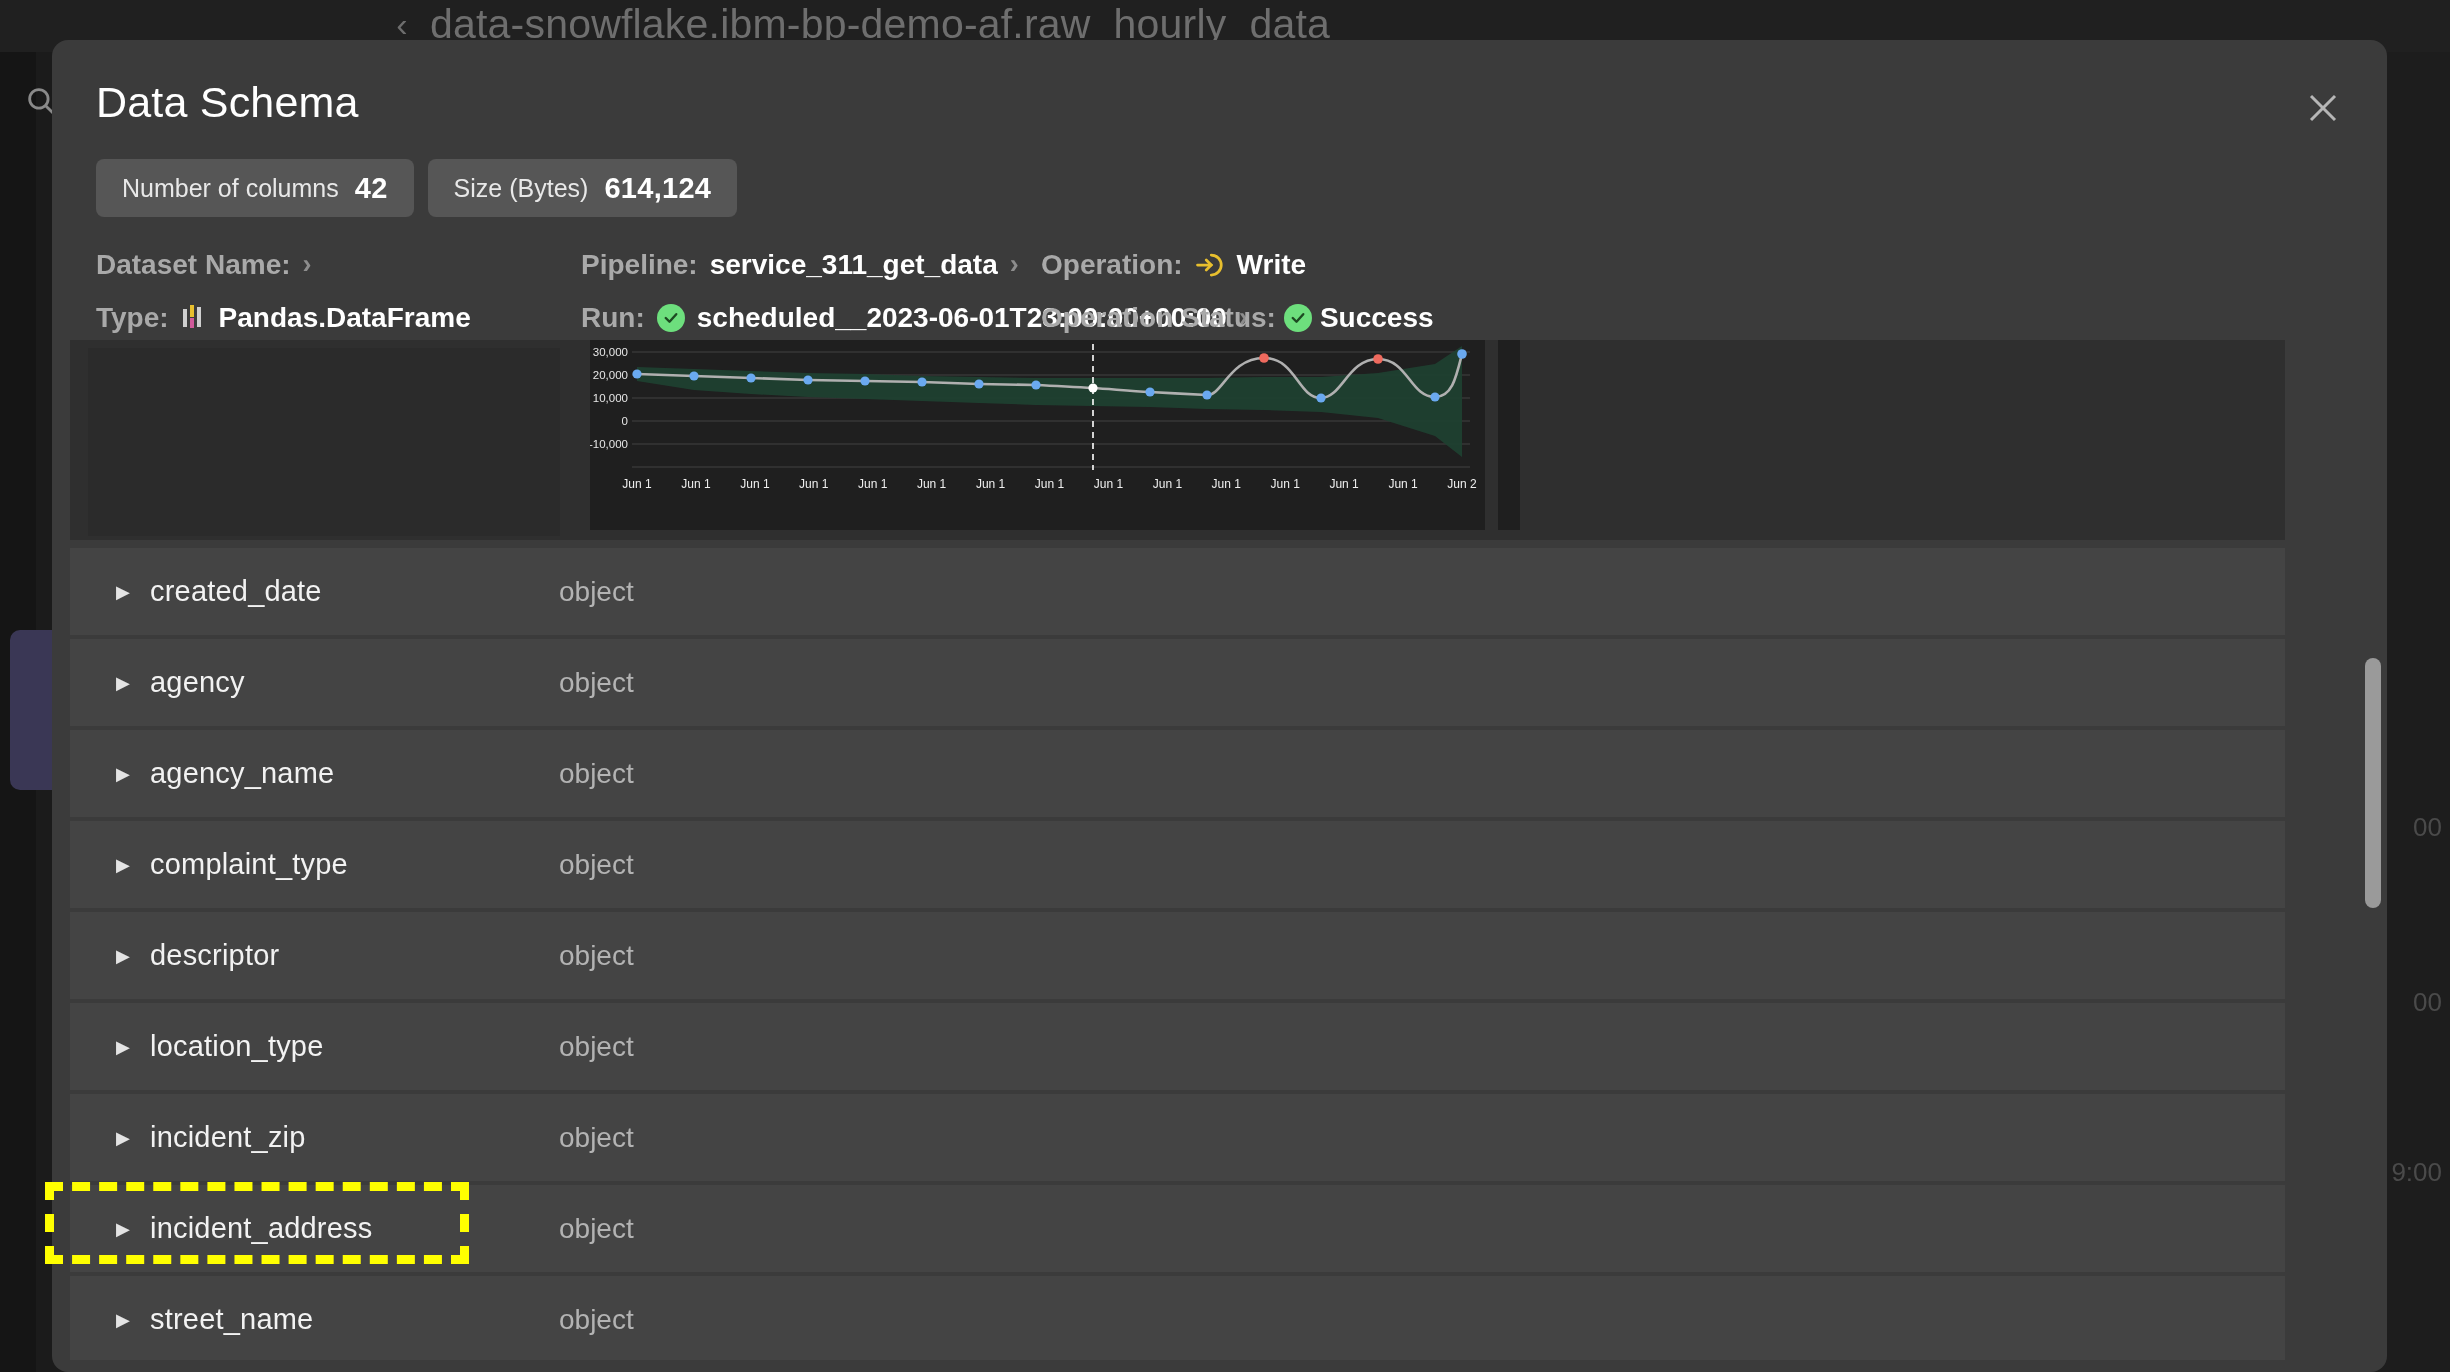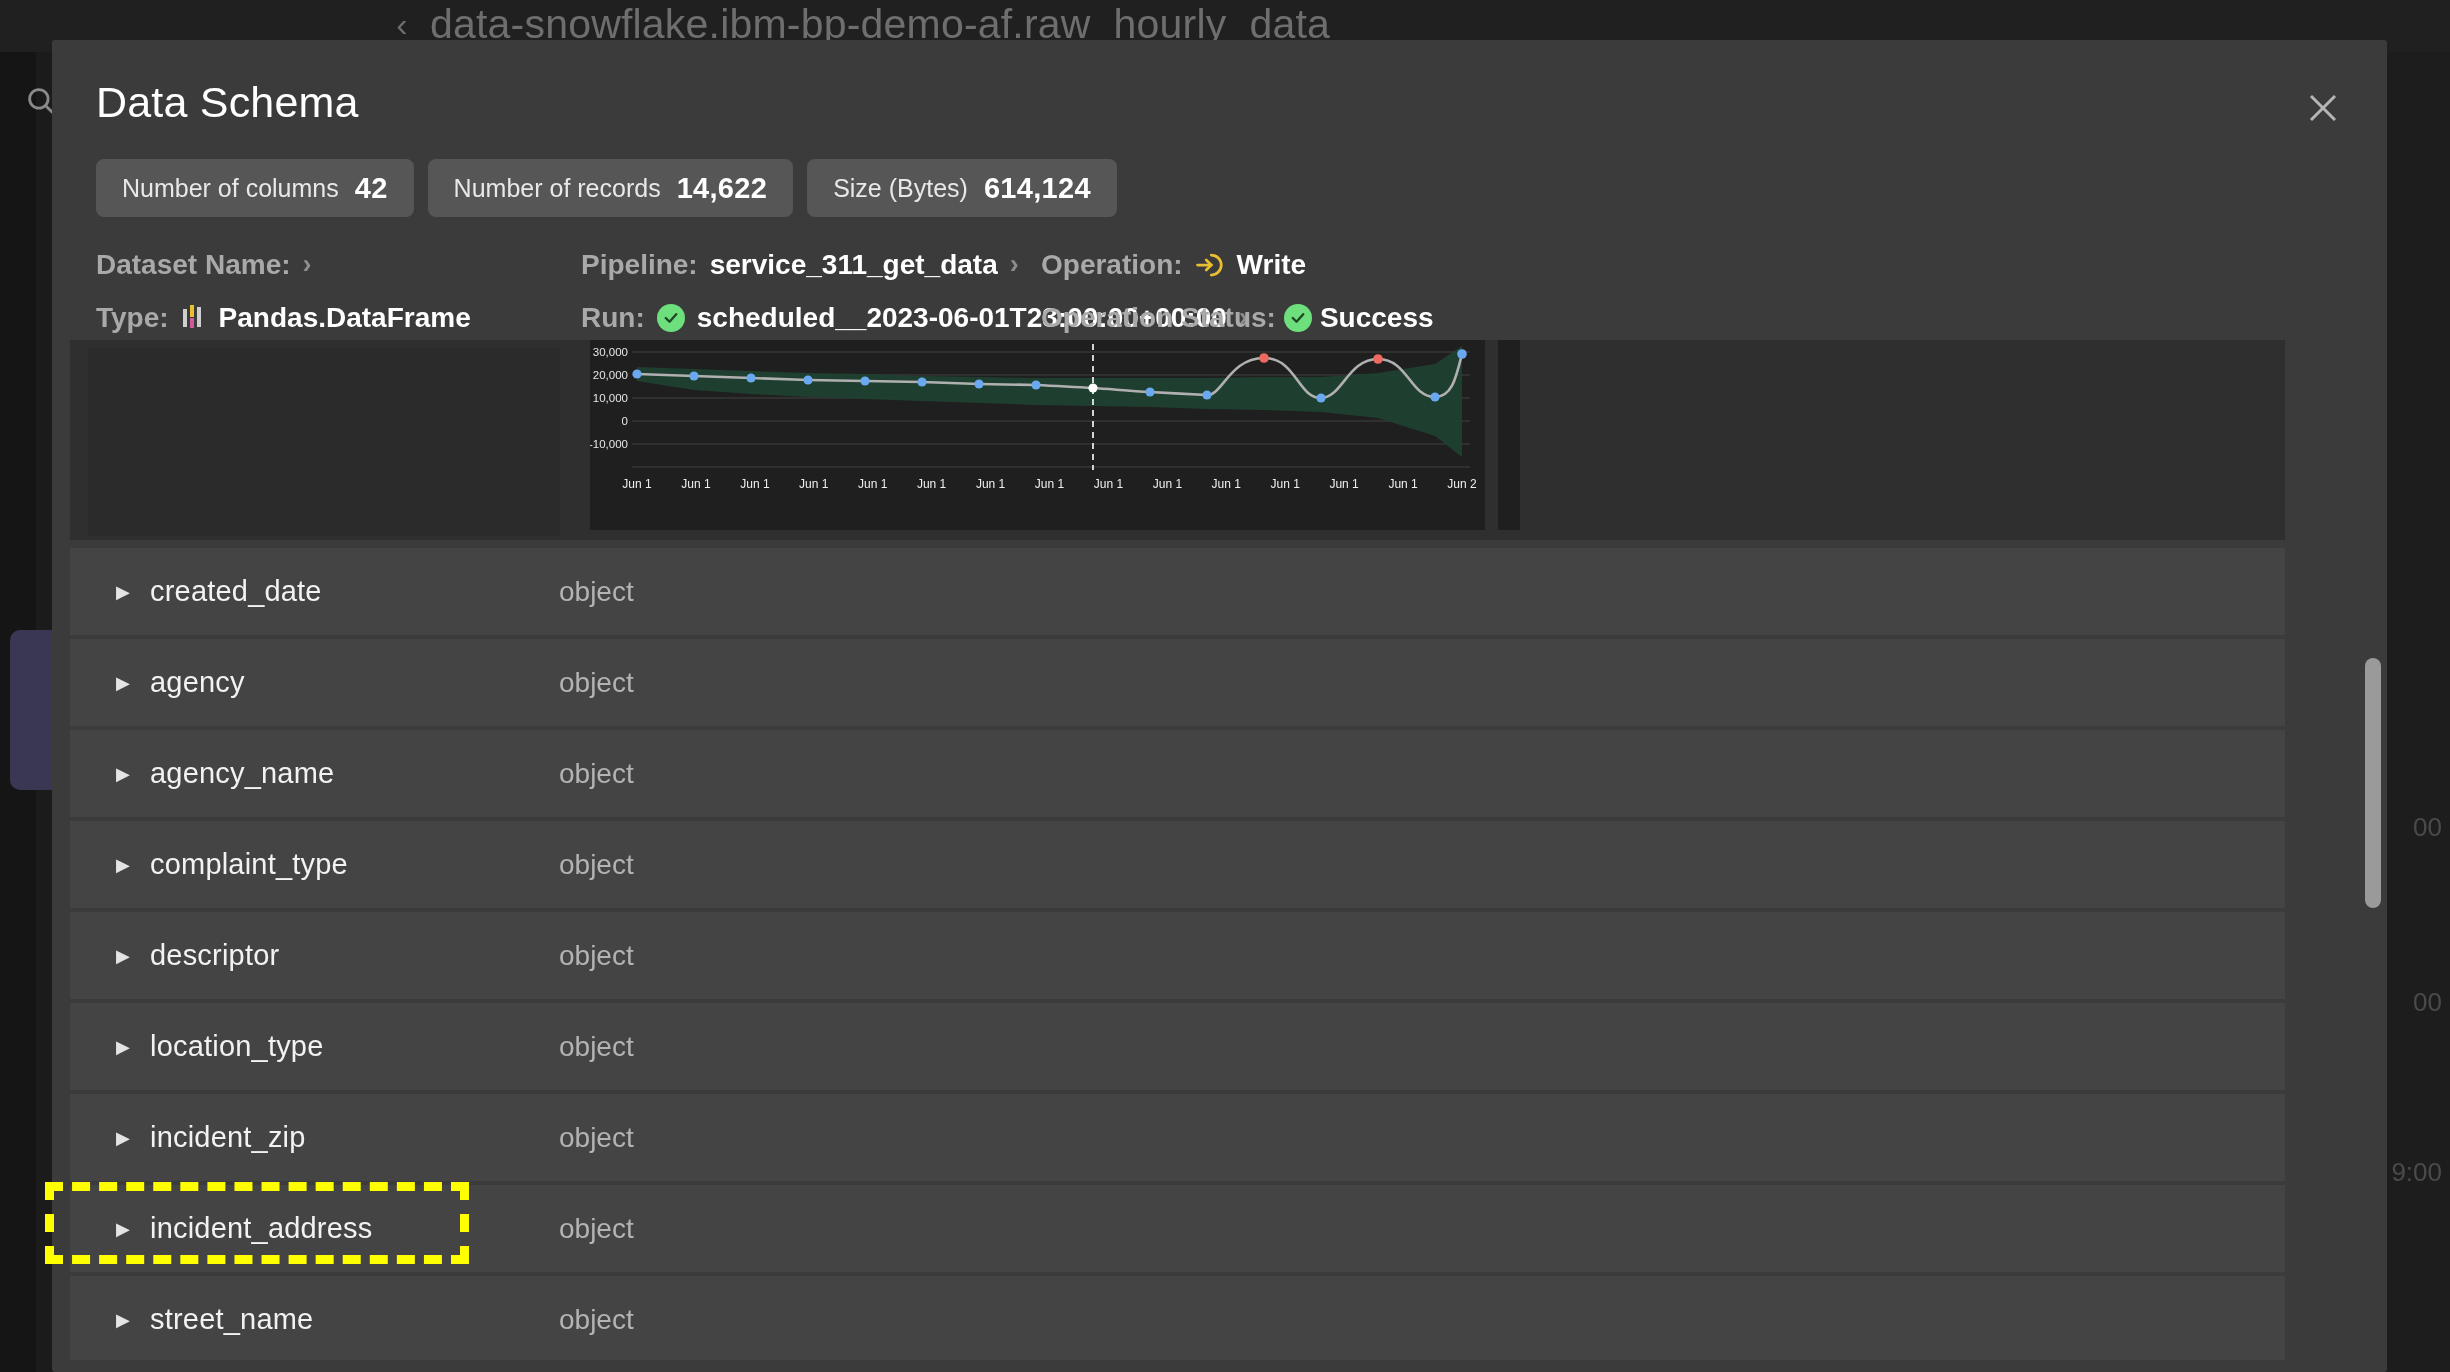--- a/index.html
+++ b/index.html
@@ -43,21 +43,21 @@
   .bg-ghost-text {
     position: absolute; right: 8px; color: #4a4a4a; font-size: 26px;
     white-space: nowrap; font-family: "Liberation Sans", sans-serif;
   }
 
   
   #modal {
     position: absolute; left: 52px; top: 40px;
     width: 2335px; height: 1332px;
     background: #3b3b3b;
-    border-radius: 3px;
+    border-radius: 16px;
     overflow: hidden;
   }
 
   #modal-header { position: relative; height: 116px; }
   #dialog-title {
     position: absolute; left: 44px; top: 38px;
     font-size: 43px; color: #ffffff; font-weight: 400; letter-spacing: .2px;
   }
   #close-button {
     position: absolute; right: 36px; top: 40px;
@@ -202,24 +202,20 @@
         <line x1="4" y1="4" x2="20" y2="20"></line>
           <line x1="20" y1="4" x2="4" y2="20"></line>
       </svg>
     </div>
   </div>
 
   <div id="stats-row">
     <div class="stat-pill">
       <span class="stat-label">Number of columns</span>
       <span class="stat-value">42</span>
-    </div>
-    <div class="stat-pill">
-      <span class="stat-label">Number of records</span>
-      <span class="stat-value">14,622</span>
     </div>
     <div class="stat-pill">
       <span class="stat-label">Size (Bytes)</span>
       <span class="stat-value">614,124</span>
     </div>
   </div>
 
   <div id="meta-block">
 
     <div class="meta-row">

